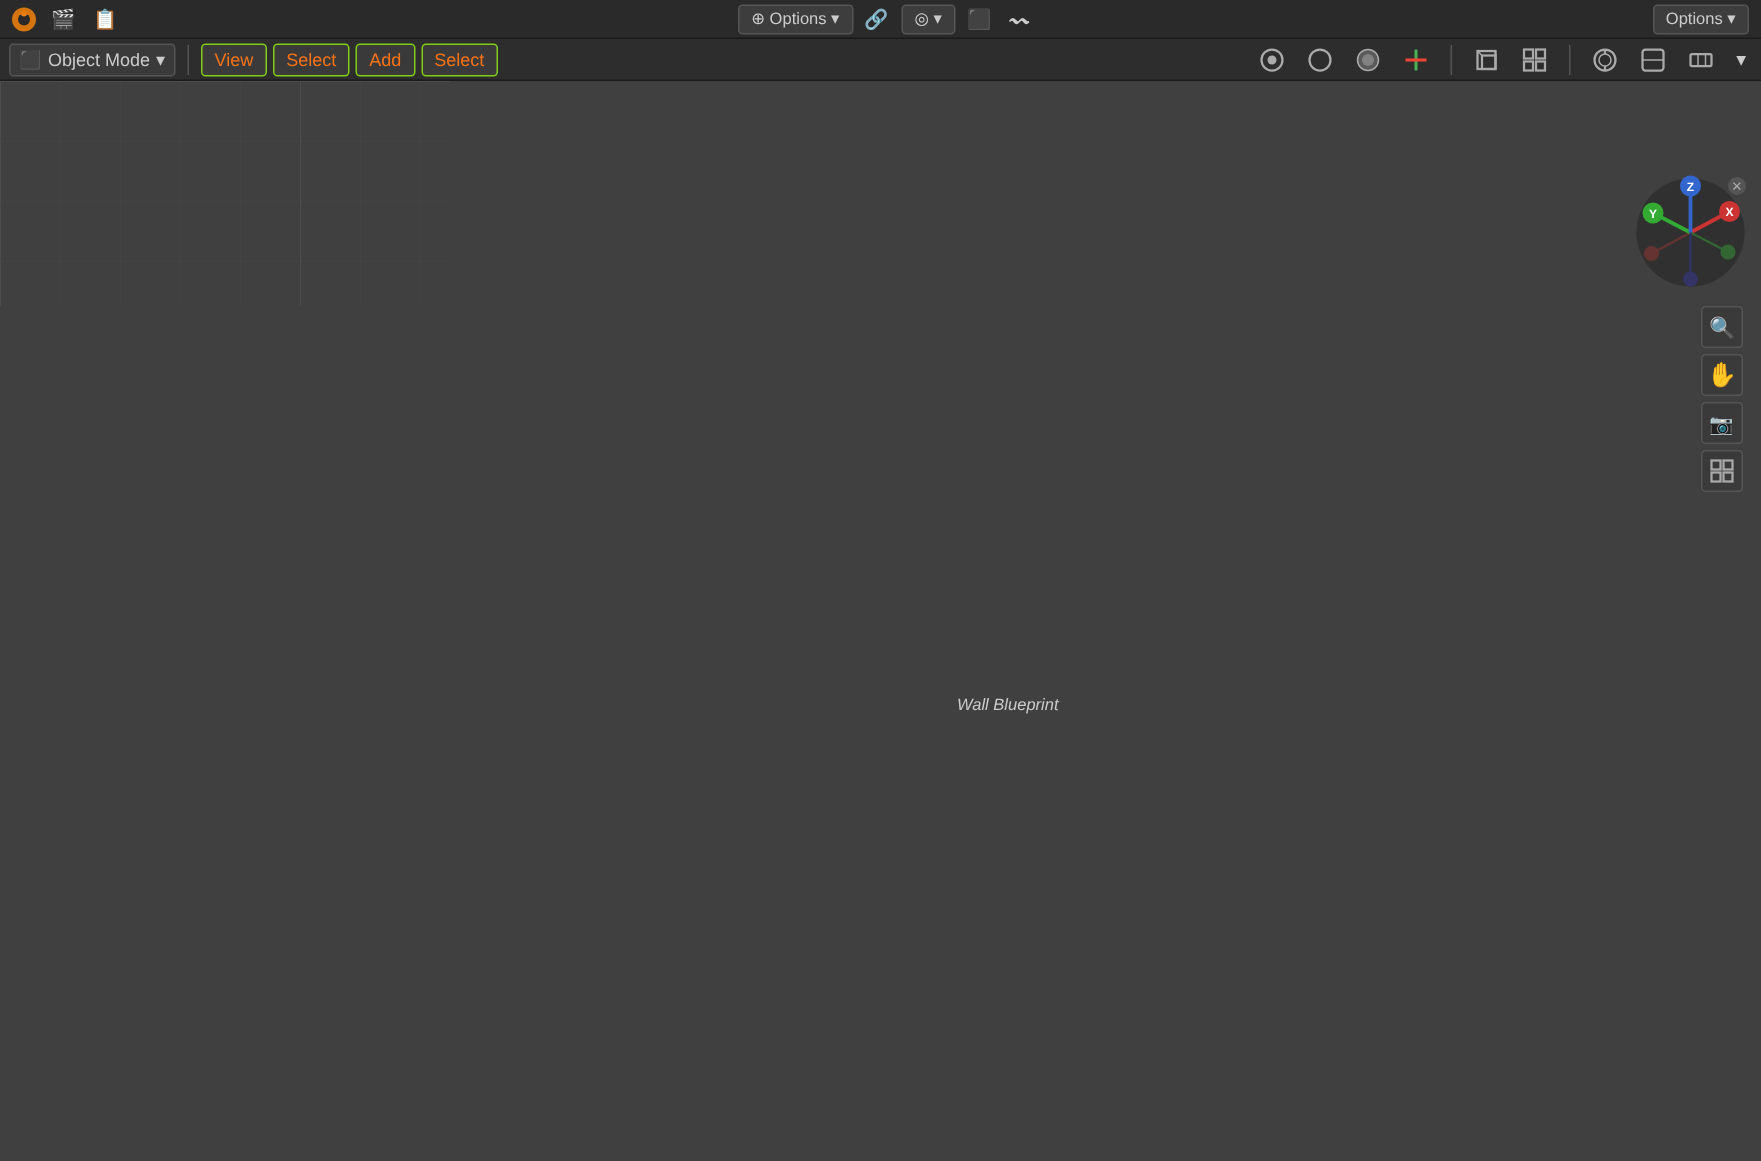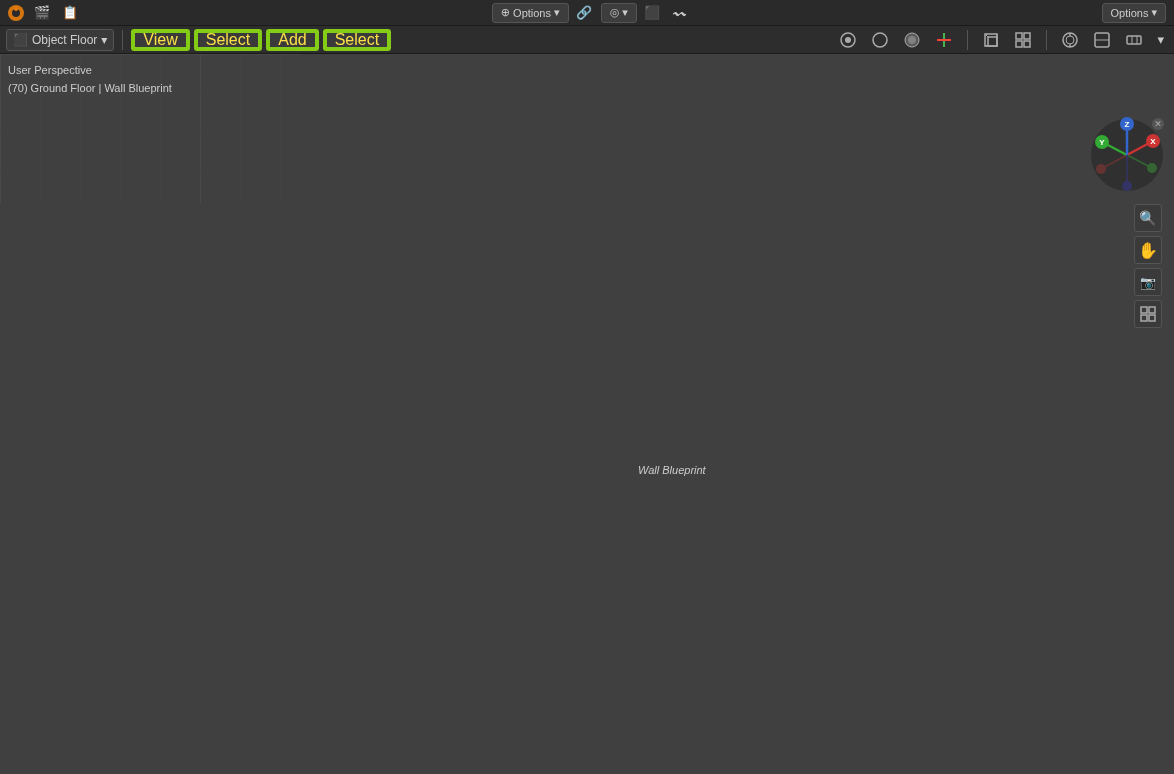--- a/index.html
+++ b/index.html
@@ -84,24 +84,24 @@
       background: #2d2d2d;
       display: flex;
       align-items: center;
       border-bottom: 1px solid #1a1a1a;
       z-index: 100;
       gap: 4px;
       padding: 0 6px;
     }
     .header-btn {
       background: #3a3a3a;
-      border: 4px solid #84cc16;
-      color: #fde047;
+      border: 1px solid #84cc16;
+      color: #f97316;
       padding: 2px 8px;
-      font-size: 16px;
+      font-size: 12px;
       cursor: pointer;
       border-radius: 3px;
       height: 22px;
       display: flex;
       align-items: center;
       gap: 3px;
     }
     .header-dropdown {
       background: #3a3a3a;
       border: 1px solid #555;
@@ -234,21 +234,21 @@
     <button class="topbar-btn">
       <span>Options</span>
       <span>▾</span>
     </button>
   </div>
 </div>
 
 <div id="header">
   <div class="header-dropdown">
     <span>⬛</span>
-    <span>Object Floor</span>
+    <span>Object Mode</span>
     <span>▾</span>
   </div>
   <div class="header-separator"></div>
   <button class="header-btn">
     <span>View</span>
   </button>
   <button class="header-btn">
     <span>Select</span>
   </button>
   <button class="header-btn">
@@ -384,24 +384,20 @@
       <line x1="750" y1="290" x2="750" y2="540" stroke="#222222" stroke-width="1.5"></line>
     </g>
 
     <g transform="translate(622, 417)">
       <circle cx="0" cy="0" r="8" fill="none" stroke="#cccccc" stroke-width="1.5"></circle>
       <line x1="-12" y1="0" x2="12" y2="0" stroke="#cccccc" stroke-width="1.5"></line>
       <line x1="0" y1="-12" x2="0" y2="12" stroke="#cccccc" stroke-width="1.5"></line>
     </g>
   </svg>
 
-  <div class="viewport-label">
-    <div>User Perspective</div>
-    <div>(70) Ground Floor | Wall Blueprint</div>
-  </div>
 
   <div class="object-label" style="left: 638px; top: 410px;">Wall Blueprint</div>
 
   <div class="nav-gizmo">
     <svg viewBox="0 0 78 78" xmlns="http://www.w3.org/2000/svg">
 
       <circle cx="39" cy="39" r="36" fill="#2a2a2a" opacity="0.7"></circle>
 
       <line x1="39" y1="39" x2="65" y2="25" stroke="#cc3333" stroke-width="2.5"></line>
       <circle cx="65" cy="25" r="7" fill="#cc3333"></circle>

